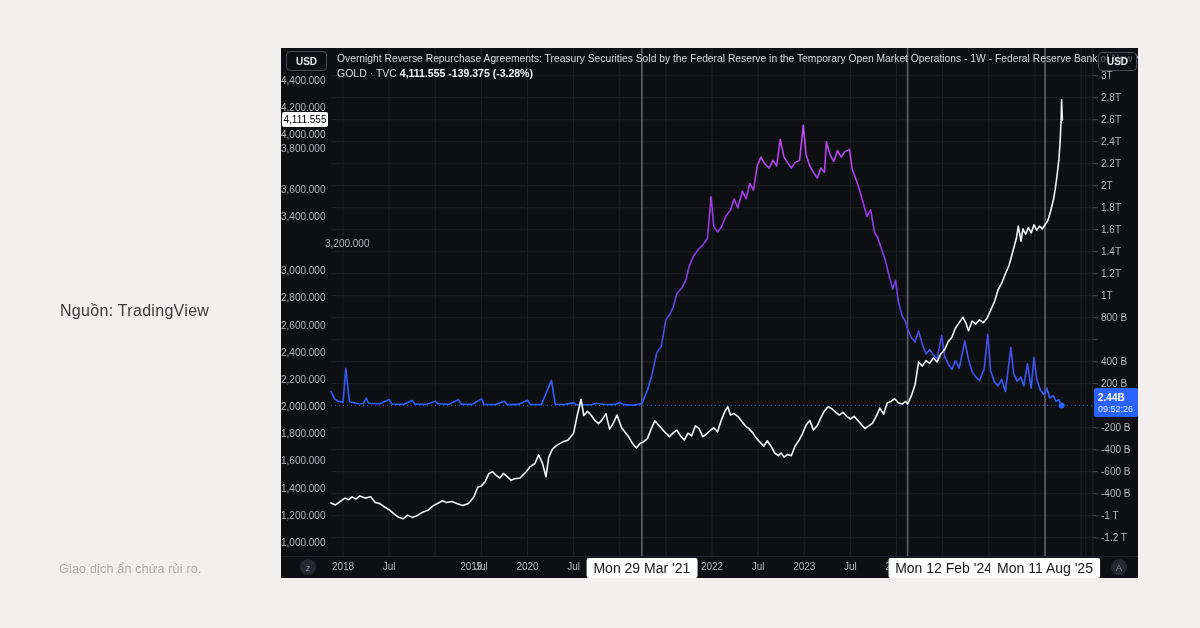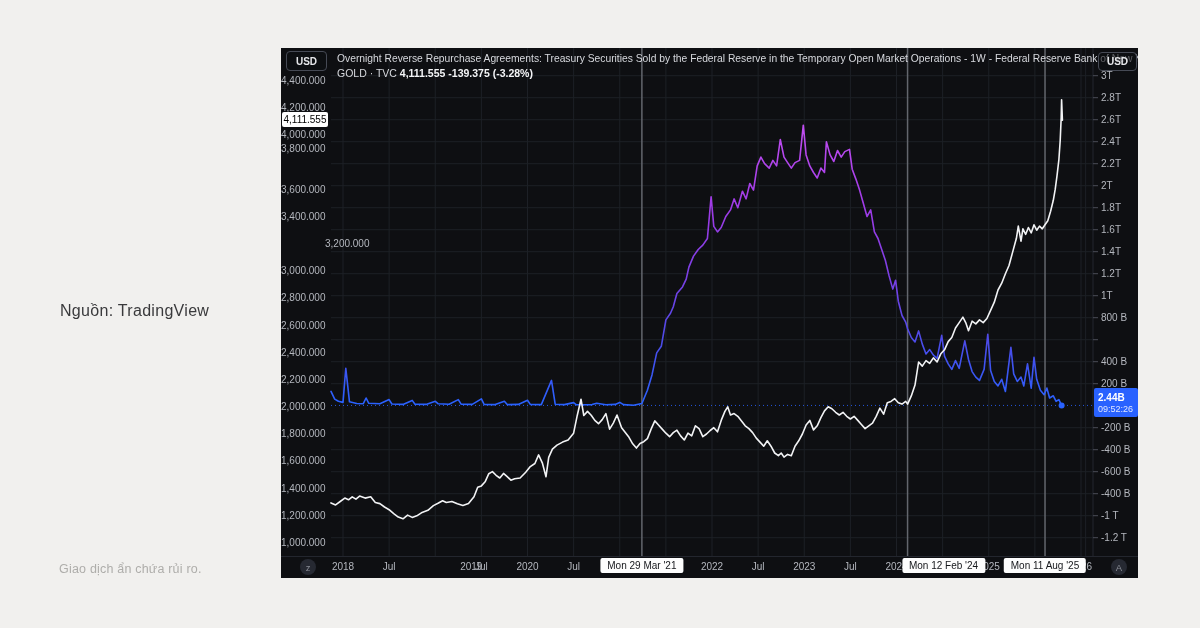--- a/index.html
+++ b/index.html
@@ -54,21 +54,21 @@
     position:absolute;left:813px;top:340px;width:44px;height:29px;z-index:7;
     background:#2962ff;color:#fff;border-radius:2px;
     display:flex;flex-direction:column;justify-content:center;
     padding-left:4px;box-sizing:border-box;
   }
   .rrp-price-label .v{font-size:10px;font-weight:700;line-height:12px;}
   .rrp-price-label .t{font-size:9px;line-height:10px;color:#dfe6ff;}
   .date-marker{
     position:absolute;top:510px;transform:translateX(-50%);z-index:8;
     background:#fdfdfd;color:#14161a;border-radius:2px;
-    font-size:10px;padding:2px 7px;white-space:nowrap;
+    font-size:14px;padding:2px 7px;white-space:nowrap;
   }
   .badge{
     position:absolute;top:511px;width:16px;height:16px;border-radius:50%;
     background:#262932;color:#8b8e97;z-index:9;
     font-size:9.5px;display:flex;align-items:center;justify-content:center;
   }
   .badge-left{left:19px;}
   .badge-right{left:830px;}
 </style>
 </head>

